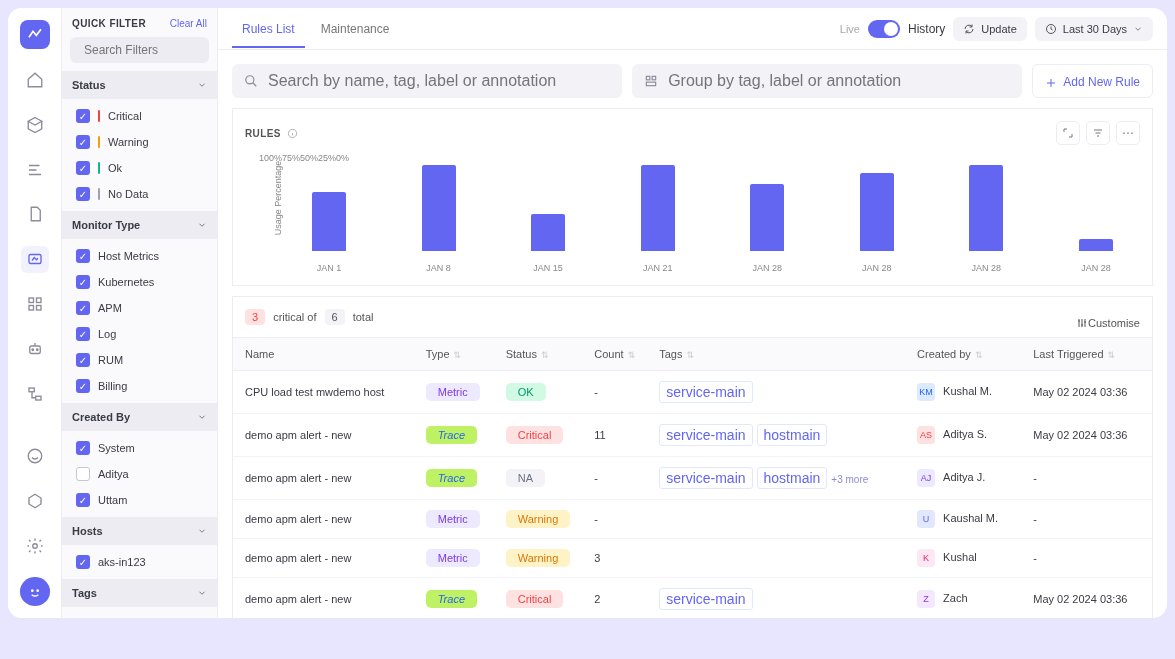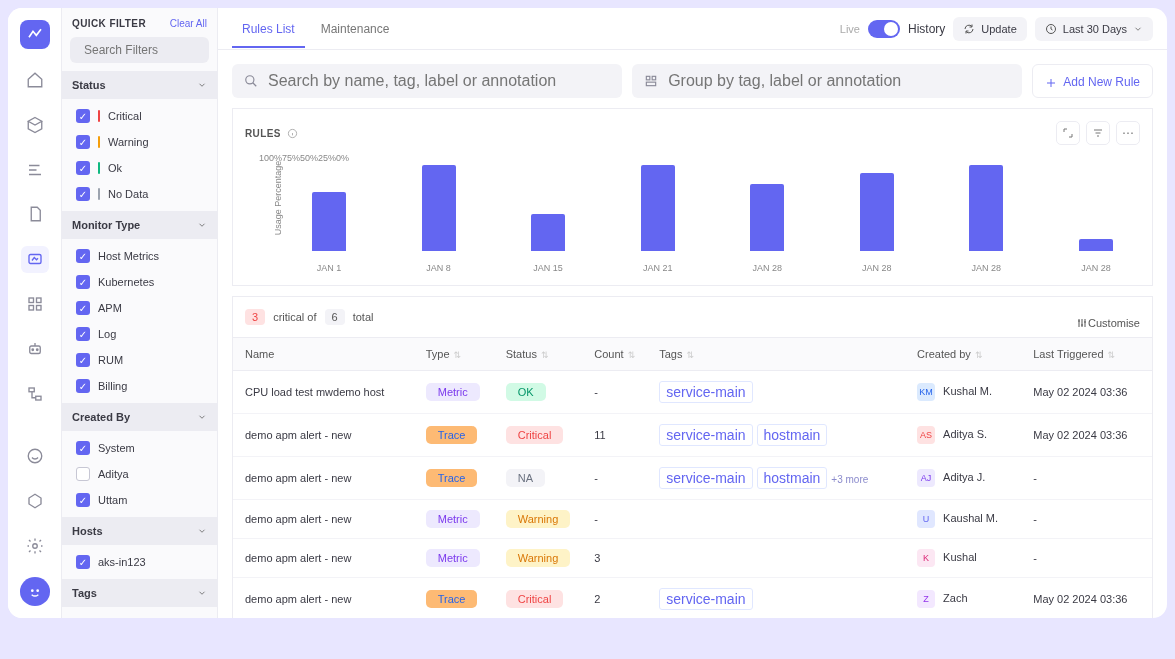--- a/index.html
+++ b/index.html
@@ -59,21 +59,21 @@
 .badge-num{ background:#fee2e2; color:#ef4444; padding:2px 7px; border-radius:4px; font-size:11px; font-weight:500;}
 .badge-num.g{ background:#f3f3f7; color:#555;}
 .thead-extra .sp{flex:1;}
 .customise{ display:flex; align-items:center; font-size:11px; color:#555; cursor:pointer;margin-top:12px;}
 table{ width:100%; border-collapse:collapse; font-size:11px;}
 thead th{ text-align:left; padding:10px 12px; font-weight:500; color:#555; background:#fafafc; border-top:1px solid #ececf2; border-bottom:1px solid #ececf2; font-size:11px;}
 thead th .sort{ color:#ccc; margin-left:4px; font-size:9px;}
 tbody td{ padding:10px 12px; border-bottom:1px solid #f3f3f7; color:#3a3a44;}
 .pill{ display:inline-block; padding:3px 12px; border-radius:5px; font-size:11px;}
 .pill-metric{ background:#ede9fe; color:#7c3aed;}
-.pill-trace{ background:#fdba74; color:#2563eb;}
+.pill-trace{ background:#bef264; color:#2563eb;font-style:italic;}
 .pill-ok{ background:#d1fae5; color:#059669;}
 .pill-critical{ background:#fee2e2; color:#ef4444;}
 .pill-warning{ background:#fef3c7; color:#d97706;}
 .pill-na{ background:#f3f3f7; color:#6b7280;}
 .tag{ display:inline-block; border:1px solid #e0e7ff; color:#6366f1; font-size:14px; padding:2px 6px; border-radius:3px; margin-right:4px;}
 .more-tag{ color:#8b8bcc; font-size:10px;}
 .av{ width:18px; height:18px; border-radius:4px; display:inline-flex; align-items:center; justify-content:center; font-size:9px; font-weight:500; margin-right:8px; vertical-align:middle;}
 .footer-row{ padding:10px 12px; display:flex; align-items:center; font-size:11px; color:#555;}
 .footer-row .sp{flex:1;}
 .pager{ display:flex; gap:4px;}

